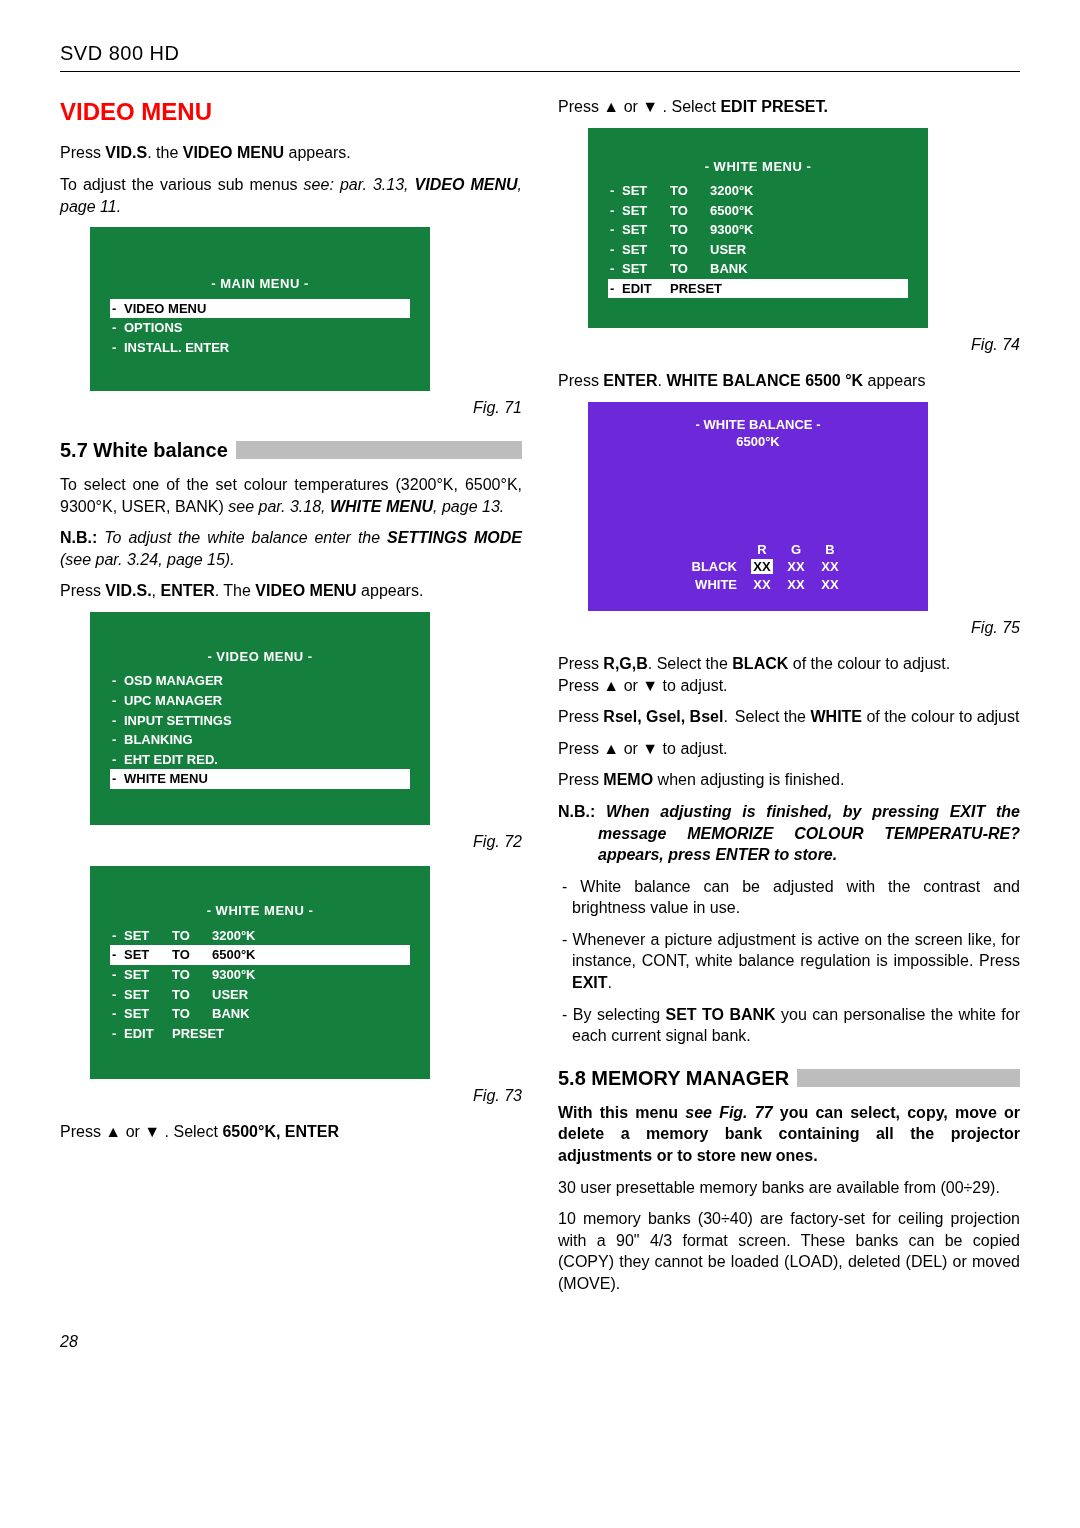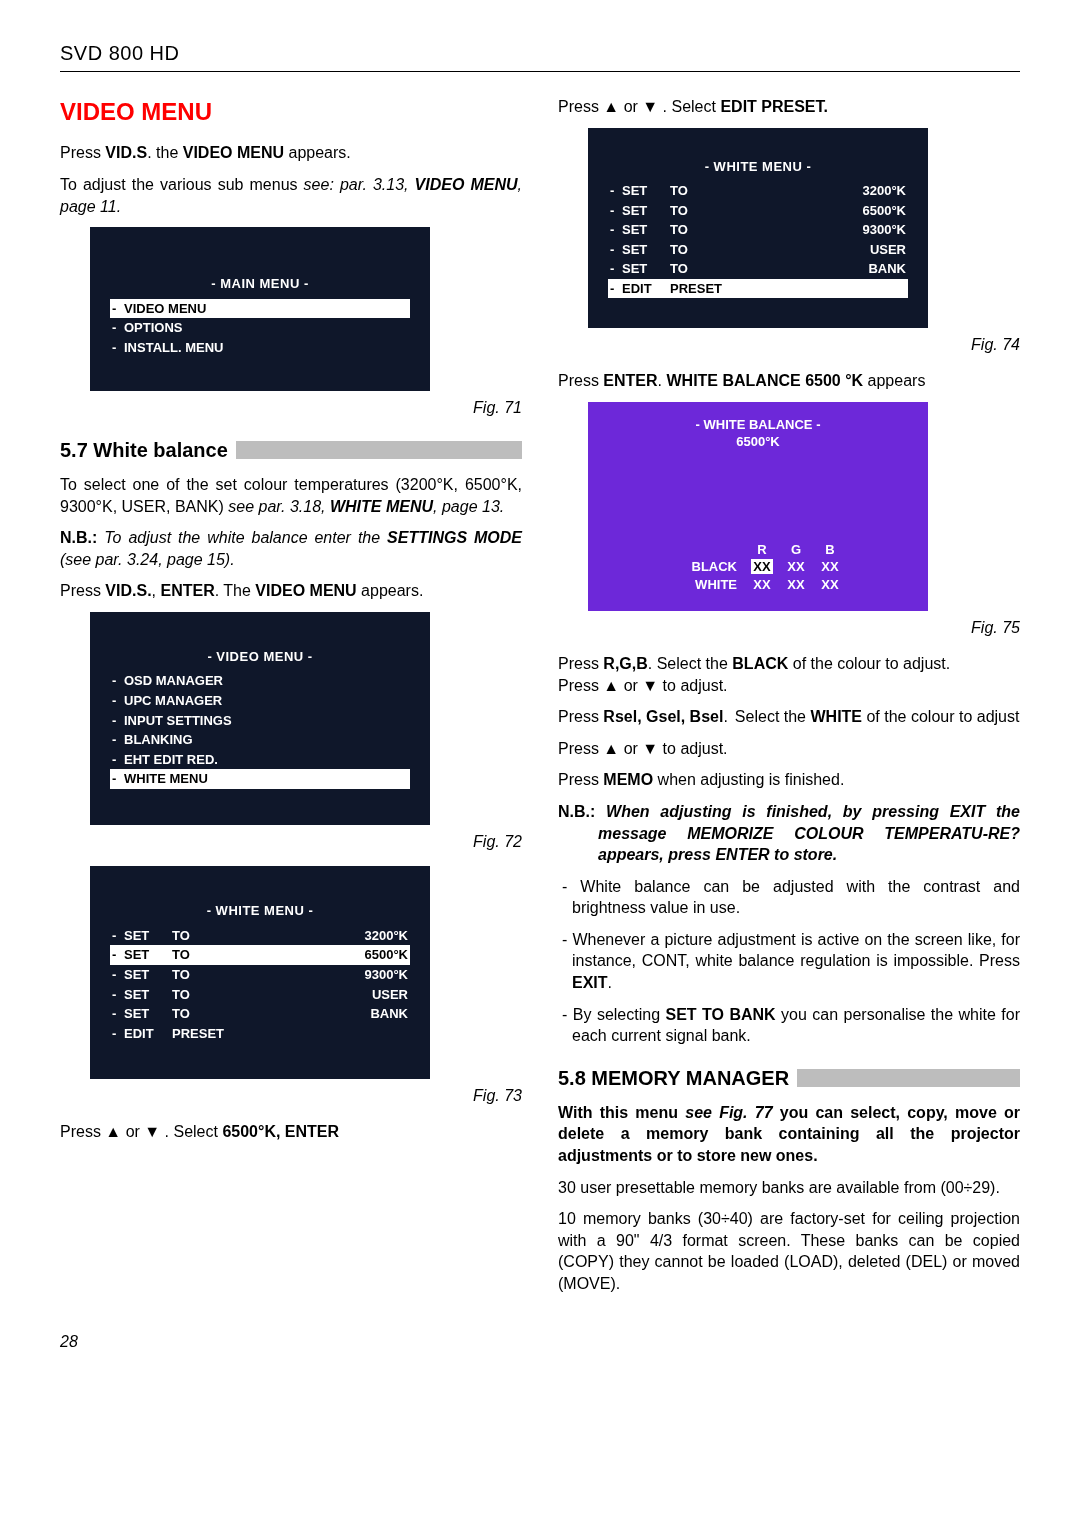--- a/index.html
+++ b/index.html
@@ -62,21 +62,21 @@
   .tri {
     font-family: inherit;
   }
   .fig-label {
     font-style: italic;
     text-align: right;
     margin: 6px 0 14px 0;
   }
   
   .screen {
-    background: #0f172a;
+    background: #15803d;
     color: #fff;
     width: 300px;
     margin: 10px 0 4px 30px;
     padding: 34px 20px 34px 20px;
     font-family: Arial, Helvetica, sans-serif;
     font-size: 13px;
   }
   .screen .title {
     text-align: center;
     font-weight: bold;
@@ -84,21 +84,21 @@
     letter-spacing: 0.5px;
   }
   .screen .row {
     display: flex;
     padding: 1px 2px;
     font-weight: bold;
   }
   .screen .row span.d { width: 12px; }
   .screen .row span.c1 { width: 48px; }
   .screen .row span.c2 { width: 40px; }
-  .screen .row span.c3 { flex: 1; text-align: right; }
+  .screen .row span.c3 { flex: 1; }
   .screen .sel {
     background: #fff;
     color: #000;
   }
   .screen-tall {
     padding-top: 16px;
     padding-bottom: 16px;
   }
   .wb-screen {
     background:#6d28d9; color:#fff; width:300px; margin:10px 0 4px 30px;
@@ -146,21 +146,21 @@
         <div class="row sel">
             <span class="d">-</span>
             <span>VIDEO MENU</span>
           </div>
         <div class="row">
             <span class="d">-</span>
             <span>OPTIONS</span>
           </div>
         <div class="row">
             <span class="d">-</span>
-            <span>INSTALL. MENU</span>
+            <span>INSTALL. ENTER</span>
           </div>
       </div>
       <div class="fig-label">Fig. 71</div>
 
       <div class="h-section">
           <span>5.7 White balance</span>
         </div>
 
       <p class="just">
         <span>To select one of the set colour temperatures (3200°K, 6500°K, 9300°K, USER, BANK) </span><i><span>see par. 3.18, </span><b>WHITE MENU</b><span>, page 13.</span></i>

